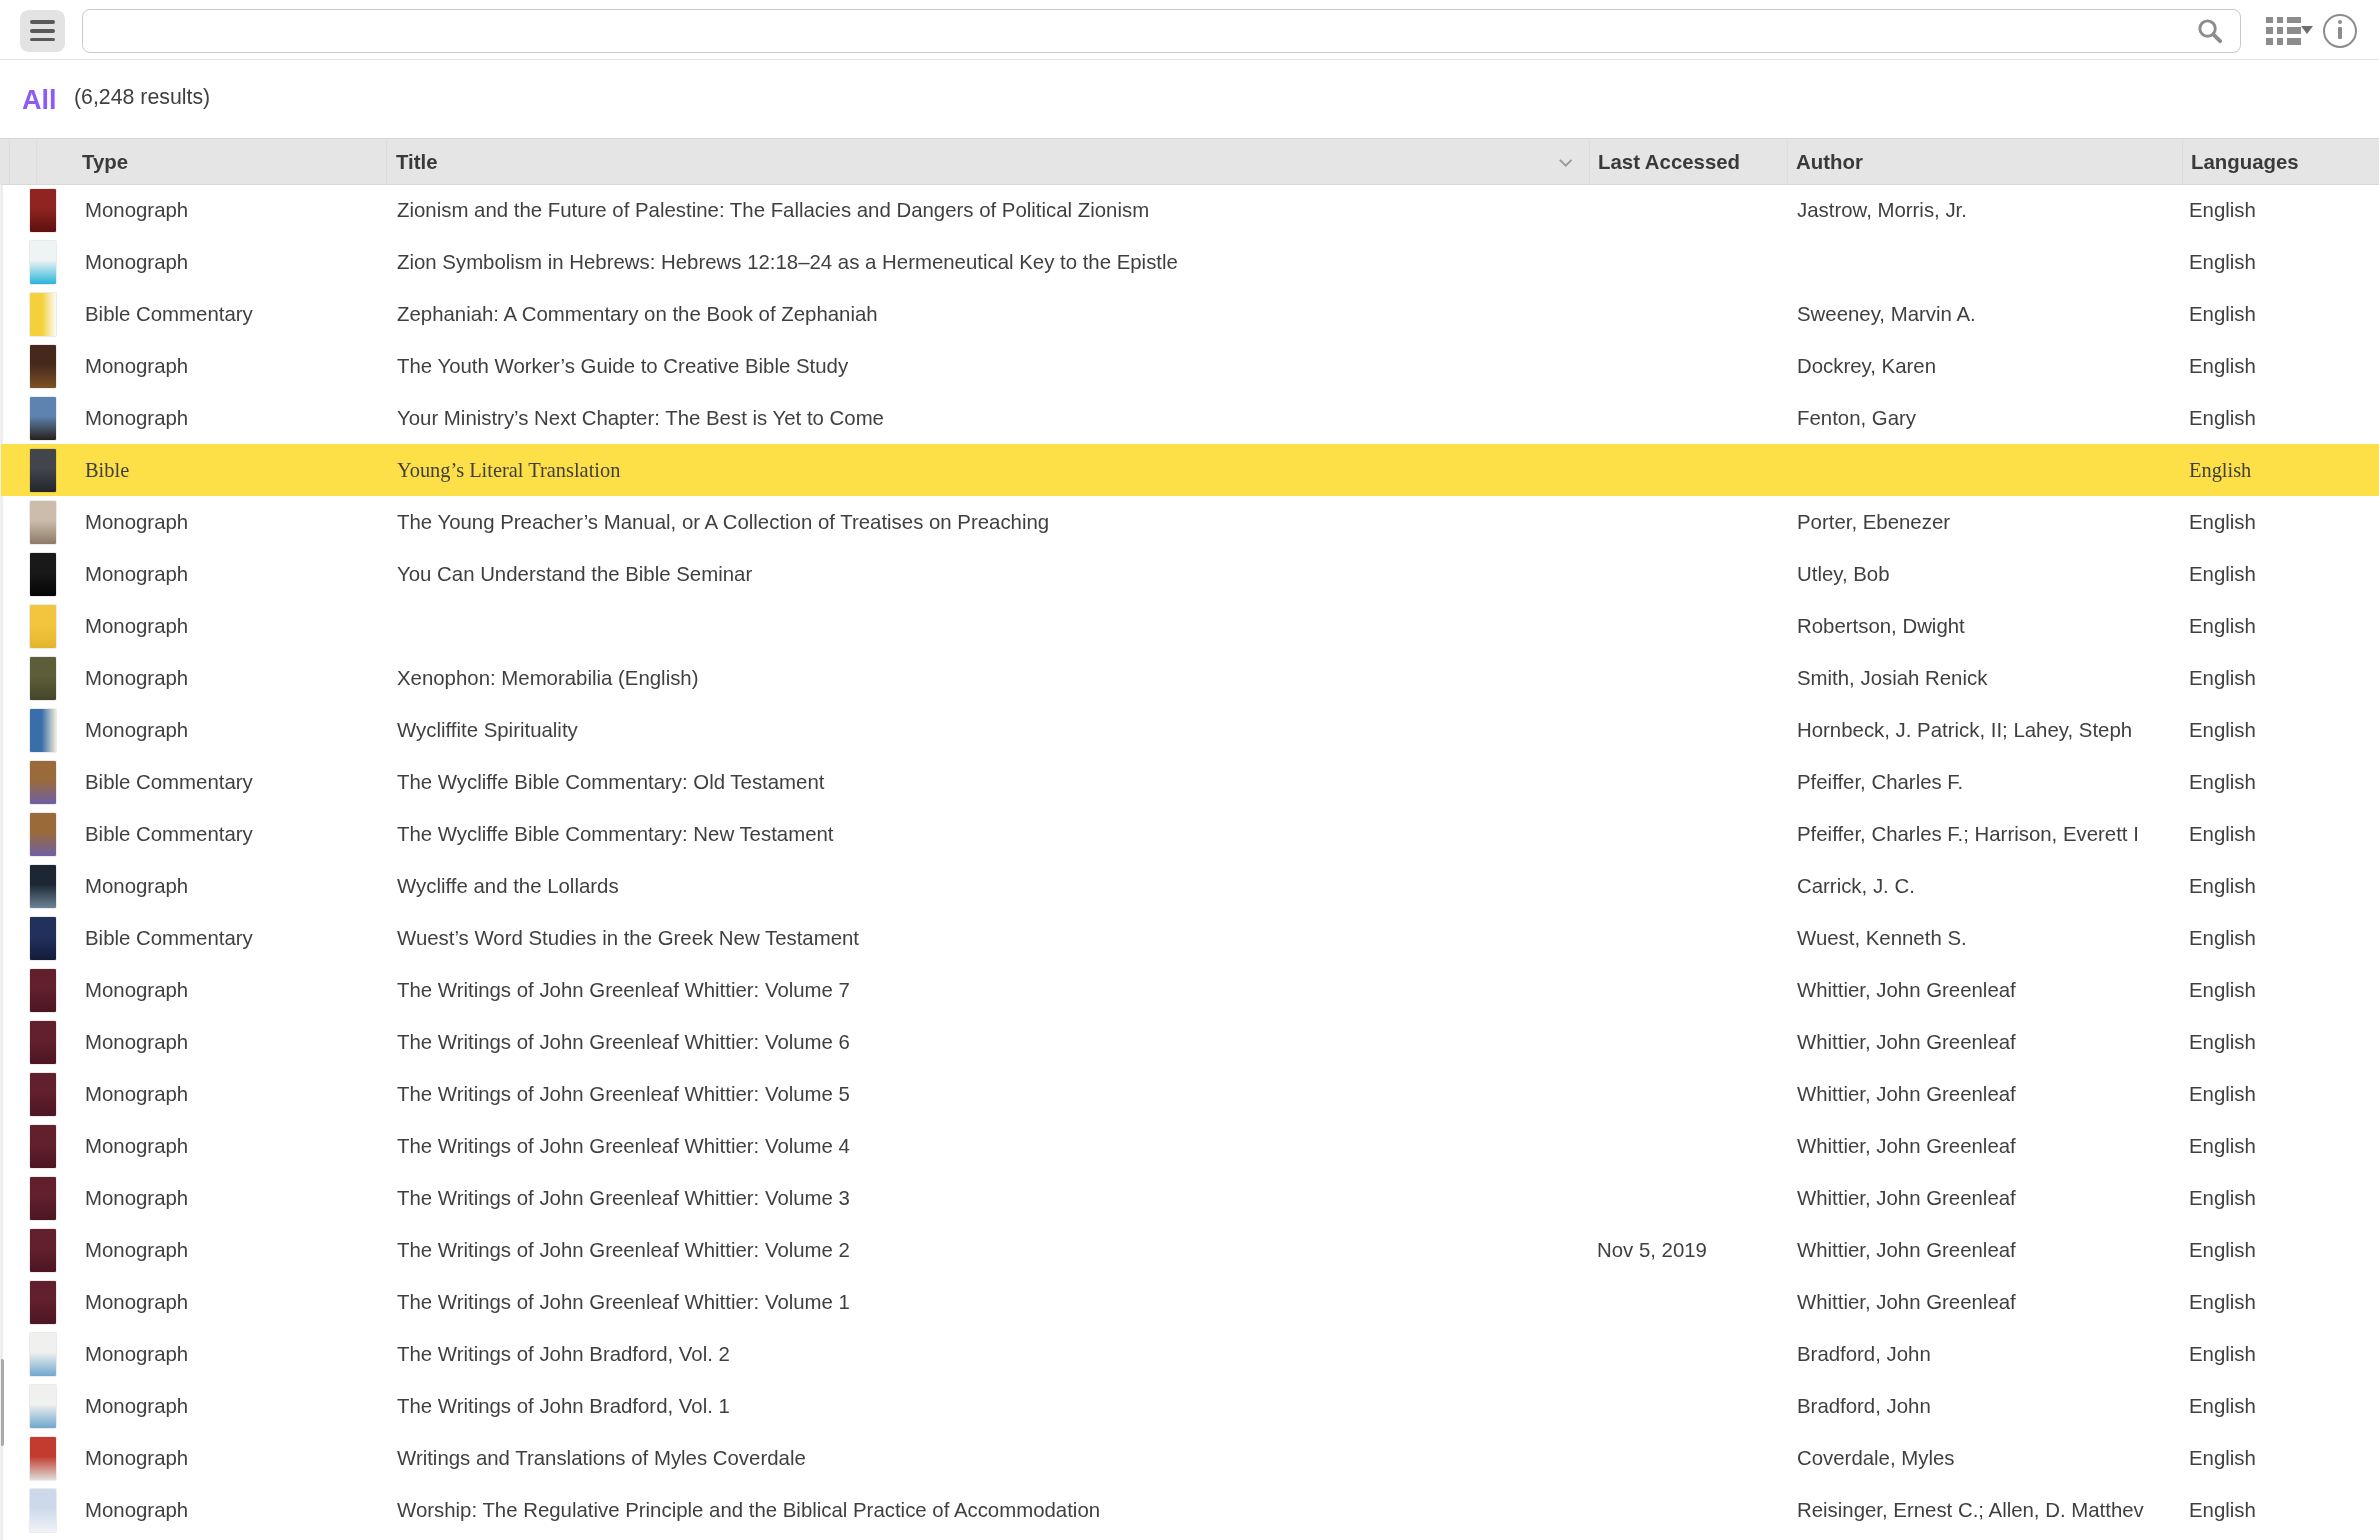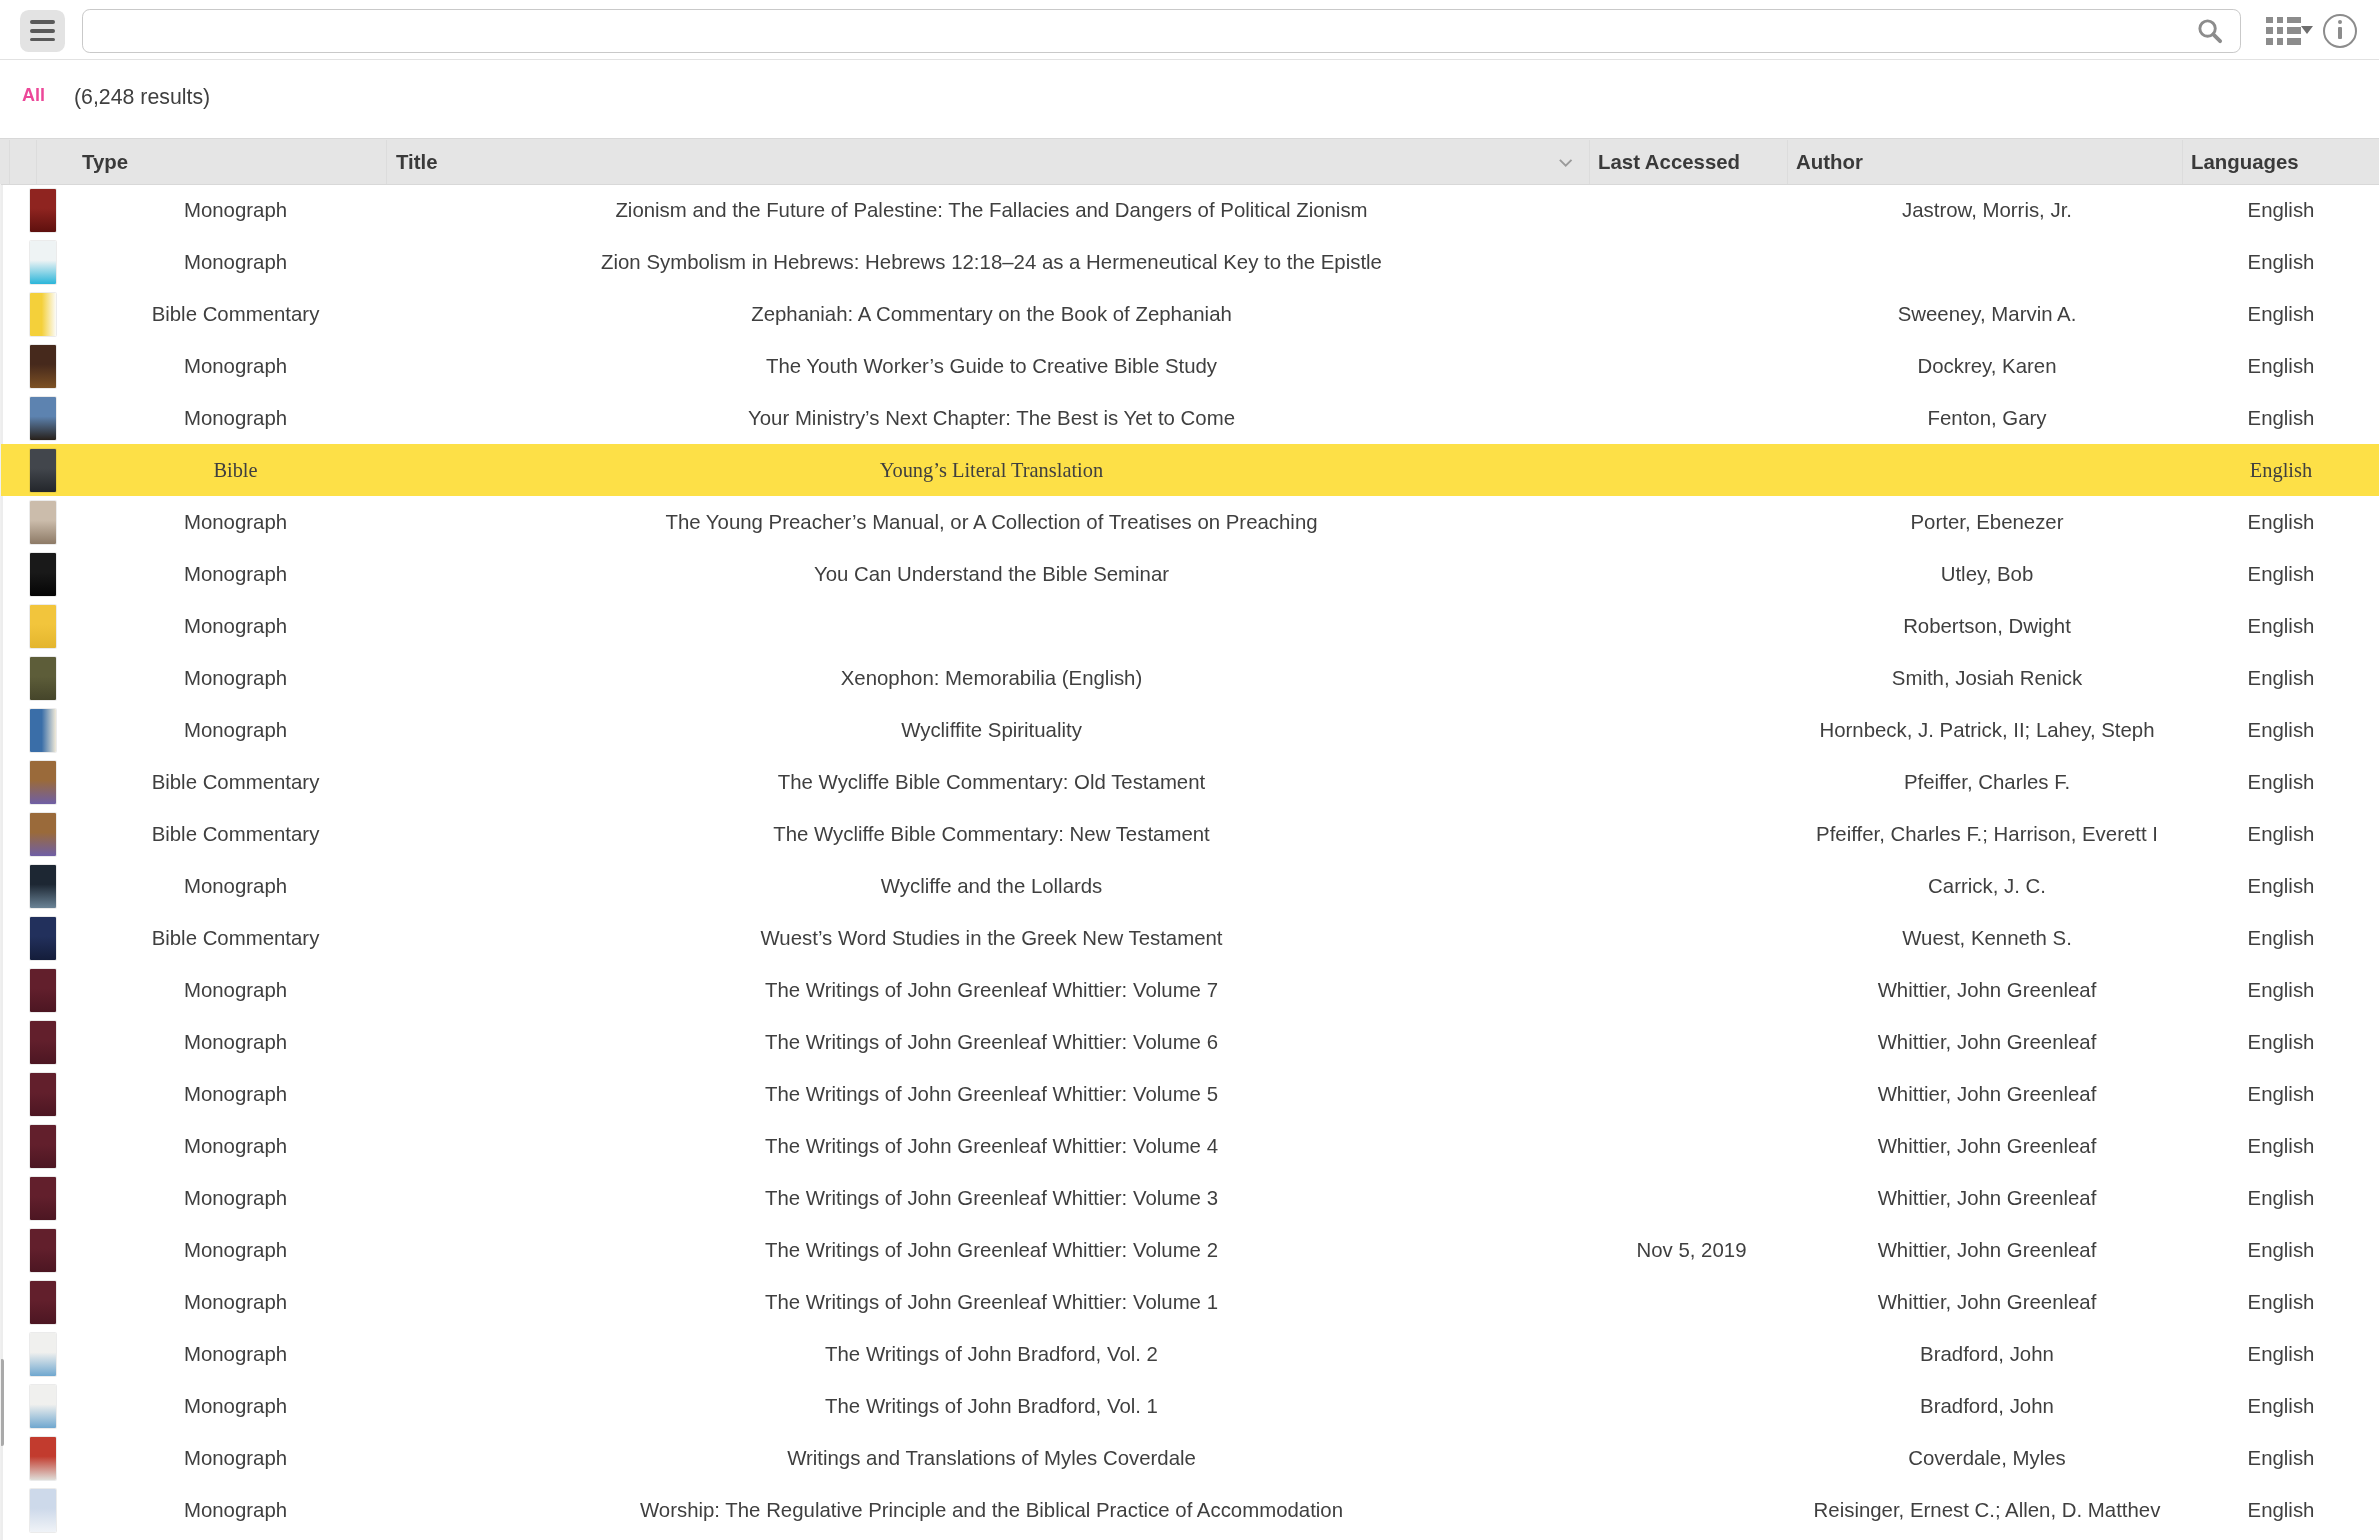--- a/index.html
+++ b/index.html
@@ -32,35 +32,35 @@
                 border-top:8.7px solid #6e6e6e; cursor:pointer; }
   .info-btn { position:absolute; left:2323px; top:13.6px; width:34px; height:34px; border:2.9px solid #8c8c8c;
               border-radius:50%; cursor:pointer; }
   .info-btn .dot { position:absolute; left:50%; top:4.9px; width:3.9px; height:3.9px; margin-left:-1.9px;
                    background:#8c8c8c; border-radius:50%; }
   .info-btn .stem { position:absolute; left:50%; top:11.6px; width:3.9px; height:11.6px; margin-left:-1.9px;
                     background:#8c8c8c; border-radius:1px; }
 
   
   .results-bar { position:absolute; left:0; top:60px; width:2379px; height:78px; background:#fff; }
-  .filter-all { position:absolute; left:22px; top:25px; font-size:18px; font-weight:bold;
-                color:#ec4899; cursor:pointer; }
+  .filter-all { position:absolute; left:22px; top:25px; font-size:27px; font-weight:bold;
+                color:#8b5cf6; cursor:pointer; }
   .results-count { position:absolute; left:74px; top:25px; font-size:21.3px; color:#404040; }
 
   
   .thead { position:absolute; left:0; top:138px; width:2379px; height:47px; background:#e5e5e5;
            border-top:1px solid #d8d8d8; border-bottom:1px solid #d8d8d8; }
   .th { position:absolute; top:0; height:46px; line-height:46px; font-size:20.4px; font-weight:bold;
         color:#3a3a3a; cursor:pointer; white-space:nowrap; }
   .vsep { position:absolute; top:1px; width:1px; height:44px; background:#dcdcdc; }
   .sort-chevron { position:absolute; left:1556px; top:14.6px; width:19.4px; height:17.5px; cursor:pointer; }
 
   
   .rows { position:absolute; left:0; top:184px; width:2379px; height:1357px; overflow:hidden;
-          border-left:1px solid #f0f0f0;text-align:center; }
+          border-left:1px solid #f0f0f0; }
   .row { position:relative; width:2379px; height:52px; cursor:pointer; }
   .row.hl { background:#fde047;font-family:Liberation Serif, serif; }
   .cell { position:absolute; top:0; height:52px; line-height:52px; font-size:20.4px; color:#3f3f3f;
           white-space:nowrap; }
   .c-type { left:84px; width:301px; overflow:hidden; }
   .c-title { left:396px; width:1189px; overflow:hidden; }
   .c-last { left:1596px; width:189px; overflow:hidden; }
   .c-author { left:1796px; width:380px; overflow:hidden; }
   .c-lang { left:2188px; width:184px; overflow:hidden; }
   .thumb { position:absolute; left:29px; top:4.9px; width:26px; height:43px; border-radius:1px;

